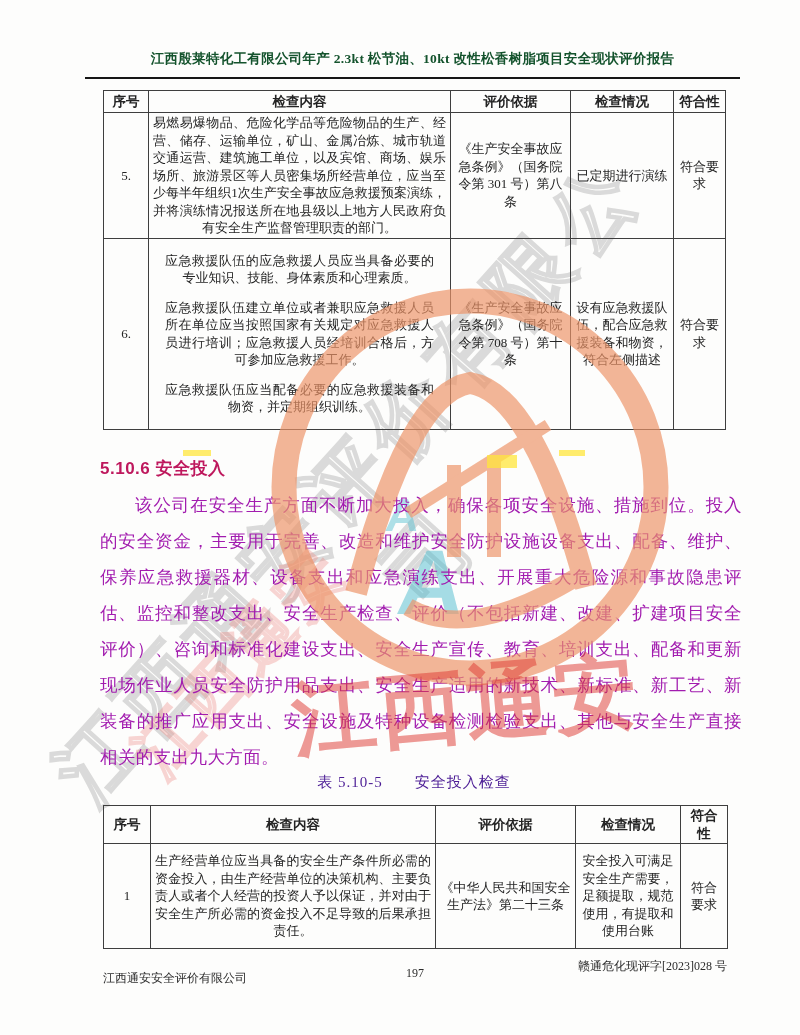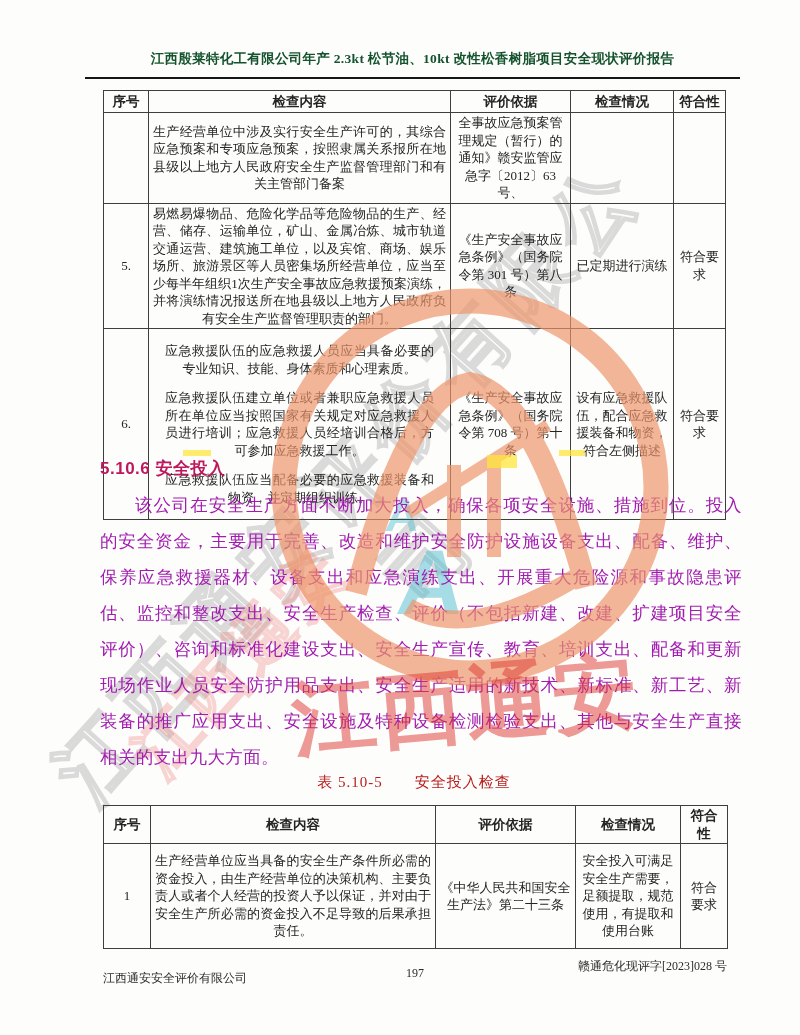--- a/index.html
+++ b/index.html
@@ -53,21 +53,21 @@
     letter-spacing:.5px;
   }
   .body-paragraph{
     position:absolute;left:100px;top:487px;width:642px;
     font-size:17.5px;line-height:36px;
     text-align:justify;text-indent:2em;
     color:#a21caf;letter-spacing:.4px;
   }
   .table-caption{
     position:absolute;left:103px;top:773px;width:622px;
-    text-align:center;font-size:15px;color:#b91c1c;
+    text-align:center;font-size:15px;color:#4c1d95;
     letter-spacing:1px;
   }
   
   .doc-footer{
     position:absolute;left:103px;top:958px;width:624px;
     font-size:12px;color:#2b2b2b;
   }
   .footer-left{position:absolute;left:0;top:12px;}
   .footer-center{position:absolute;left:0;width:100%;text-align:center;top:8px;}
   .footer-right{position:absolute;right:0;top:0;}
@@ -165,27 +165,20 @@
           <col style="width:52px">
       </colgroup>
       <tbody>
           <tr style="height:22px;">
         <th>序号</th>
         <th>检查内容</th>
         <th>评价依据</th>
         <th>检查情况</th>
         <th>符合性</th>
       </tr>
-      <tr style="height:76px;">
-        <td class="c-no"></td>
-        <td class="c-content">生产经营单位中涉及实行安全生产许可的，其综合应急预案和专项应急预案，按照隶属关系报所在地县级以上地方人民政府安全生产监督管理部门和有关主管部门备案</td>
-        <td class="c-basis">全事故应急预案管理规定（暂行）的通知》赣安监管应急字〔2012〕63 号、</td>
-        <td class="c-situation"></td>
-        <td class="c-conform"></td>
-      </tr>
       <tr style="height:122px;">
         <td class="c-no">5.</td>
         <td class="c-content">易燃易爆物品、危险化学品等危险物品的生产、经营、储存、运输单位，矿山、金属冶炼、城市轨道交通运营、建筑施工单位，以及宾馆、商场、娱乐场所、旅游景区等人员密集场所经营单位，应当至少每半年组织1次生产安全事故应急救援预案演练，并将演练情况报送所在地县级以上地方人民政府负有安全生产监督管理职责的部门。</td>
         <td class="c-basis">《生产安全事故应急条例》（国务院令第 301 号）第八条</td>
         <td class="c-situation">已定期进行演练</td>
         <td class="c-conform">符合要求</td>
       </tr>
       <tr style="height:145px;">
         <td class="c-no">6.</td>
         <td class="c-content">

